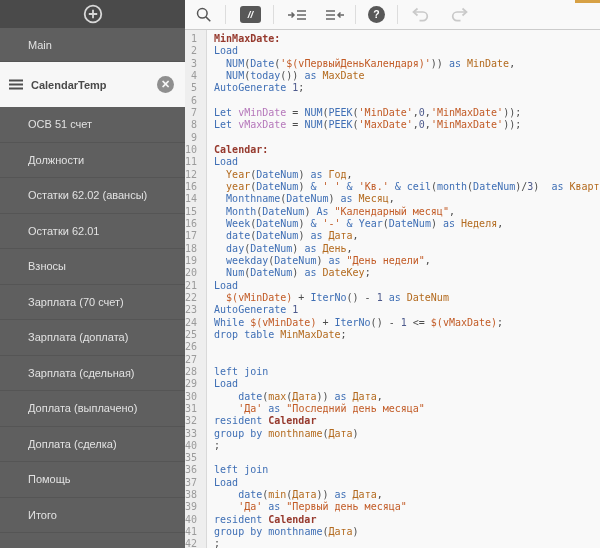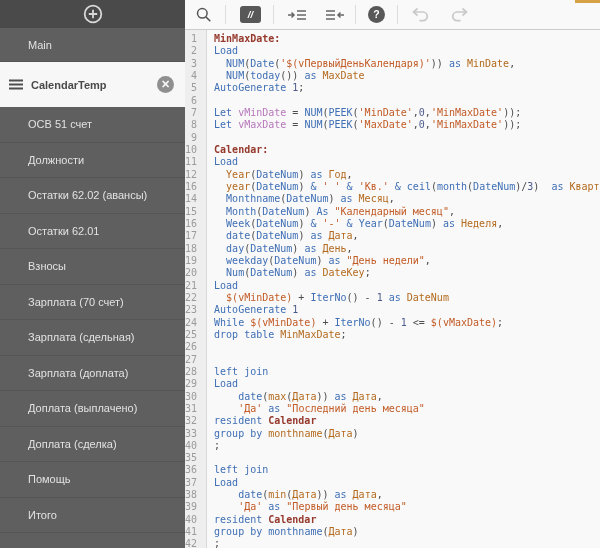--- a/index.html
+++ b/index.html
@@ -70,24 +70,24 @@
       <div class="sb-item">
         <span class="lbl">Остатки 62.01</span>
       </div>
       <div class="sb-item">
         <span class="lbl">Взносы</span>
       </div>
       <div class="sb-item">
         <span class="lbl">Зарплата (70 счет)</span>
       </div>
       <div class="sb-item">
-        <span class="lbl">Зарплата (сдельная)</span>
+        <span class="lbl">Зарплата (доплата)</span>
       </div>
       <div class="sb-item">
-        <span class="lbl">Зарплата (доплата)</span>
+        <span class="lbl">Зарплата (сдельная)</span>
       </div>
       <div class="sb-item">
         <span class="lbl">Доплата (выплачено)</span>
       </div>
       <div class="sb-item">
         <span class="lbl">Доплата (сделка)</span>
       </div>
       <div class="sb-item">
         <span class="lbl">Помощь</span>
       </div>

